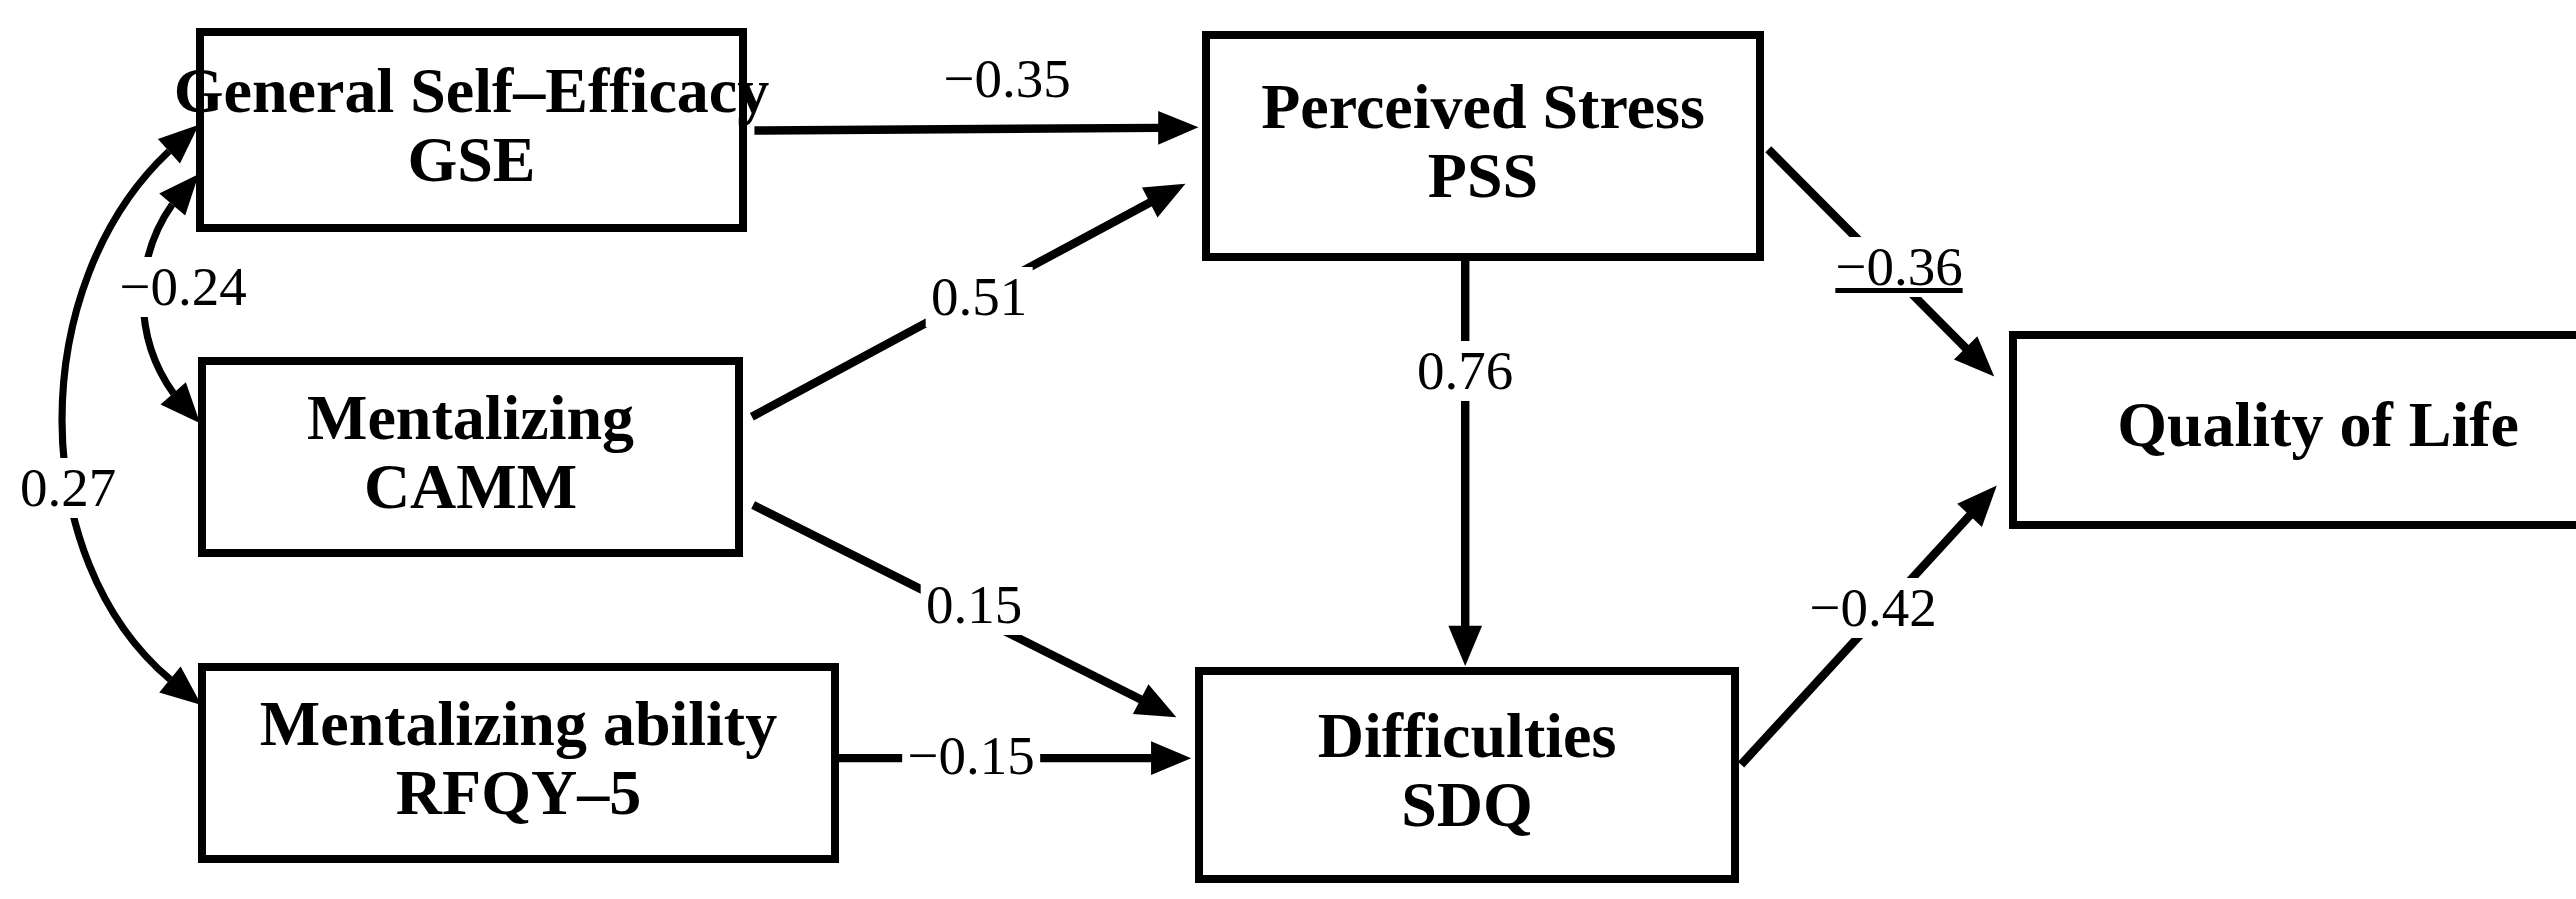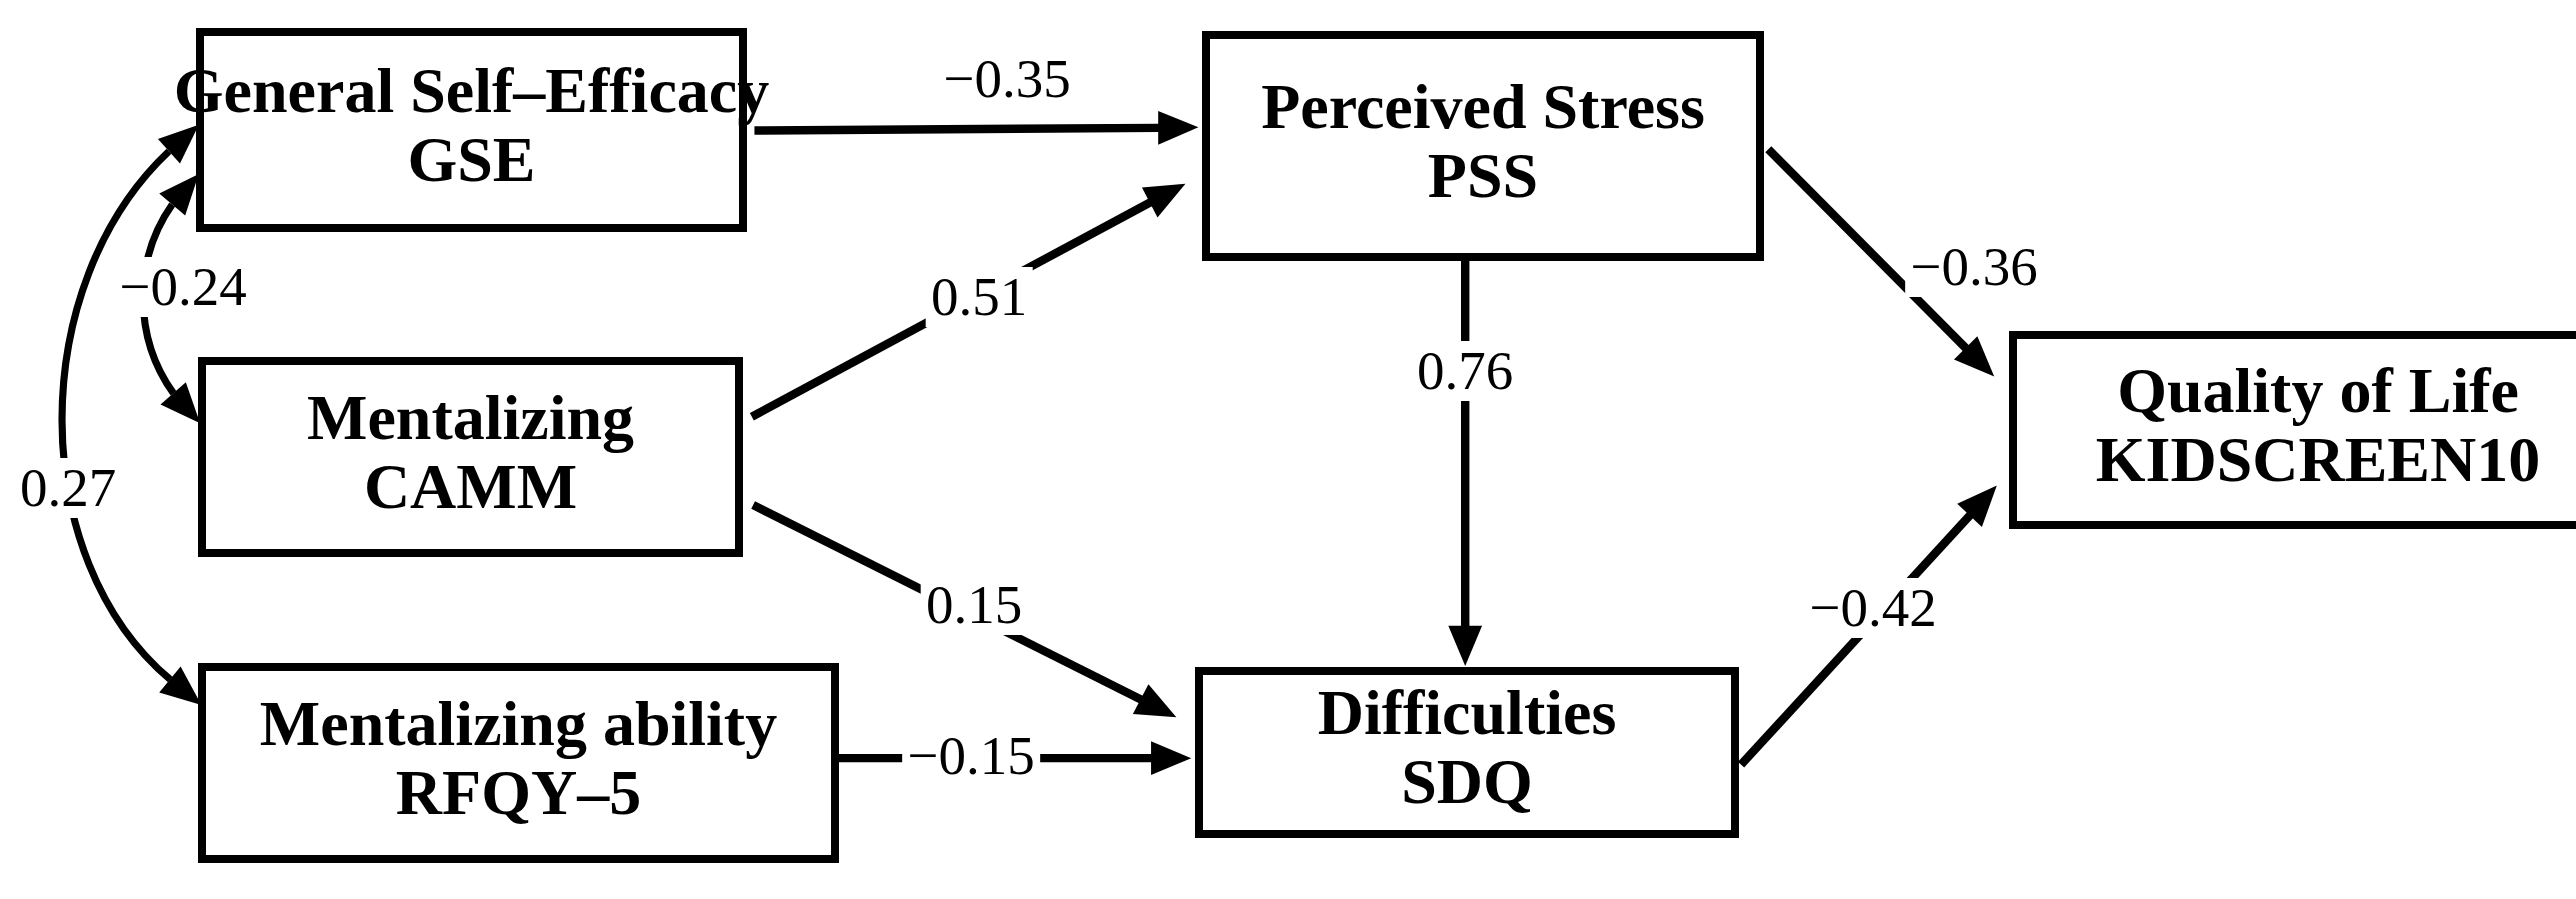--- a/index.html
+++ b/index.html
@@ -32,39 +32,39 @@
     font-weight: bold;
     font-size: 64px;
     line-height: 69px;
     color: #000000;
     white-space: nowrap;
   }
   .node-gse  { left: 196px;  top: 28px;   width: 551px; height: 204px; }
   .node-camm { left: 198px;  top: 357px;  width: 545px; height: 200px; }
   .node-rfqy { left: 198px;  top: 663px; width: 641px; height: 200px; }
   .node-pss  { left: 1202px; top: 31px;   width: 562px; height: 230px; }
-  .node-sdq  { left: 1195px; top: 667px; width: 544px; height: 171px; align-items: center; }
+  .node-sdq  { left: 1195px; top: 667px; width: 544px; height: 216px; align-items: center; }
   .node-qol  { left: 2009px; top: 331px;  width: 618px; height: 198px; }
 
   .coef {
     position: absolute;
     transform: translate(-50%, -50%);
     background: #ffffff;
     color: #000000;
     font-size: 55px;
     line-height: 60px;
     padding: 0 5.2px;
     white-space: nowrap;
   }
   .coef-gse-pss  { left: 1007px; top: 79px; }
   .coef-camm-pss { left: 979px; top: 297px; }
   .coef-camm-sdq { left: 974px; top: 605px; }
   .coef-rfqy-sdq { left: 971px; top: 756px; }
   .coef-pss-sdq  { left: 1465px; top: 371px; }
-  .coef-pss-qol  { left: 1974px; top: 267px; }
+  .coef-pss-qol  { left: 1899px; top: 267px; text-decoration: underline; }
   .coef-sdq-qol  { left: 1873px; top: 608px; }
   .coef-gse-camm { left: 183px;  top: 287px; }
   .coef-gse-rfqy { left: 68px;  top: 488px; }
 
   svg line, svg path { stroke: #000000; fill: none; }
   svg polygon { fill: #000000; stroke: none; }
   .shaft { stroke-width: 13px; }
   .arc   { stroke-width: 11px; }
 </style>
 </head>
@@ -124,21 +124,20 @@
     <div class="nline">PSS</div>
   </div>
 
   <div class="node node-sdq">
     <div class="nline">Difficulties</div>
     <div class="nline">SDQ</div>
   </div>
 
   <div class="node node-qol">
     <div class="nline">Quality of Life</div>
-    <div class="nline">KIDSCREEN10</div>
   </div>
 
   <div class="coef coef-gse-pss">−0.35</div>
   <div class="coef coef-camm-pss">0.51</div>
   <div class="coef coef-camm-sdq">0.15</div>
   <div class="coef coef-rfqy-sdq">−0.15</div>
   <div class="coef coef-pss-sdq">0.76</div>
   <div class="coef coef-pss-qol">−0.36</div>
   <div class="coef coef-sdq-qol">−0.42</div>
   <div class="coef coef-gse-camm">−0.24</div>

